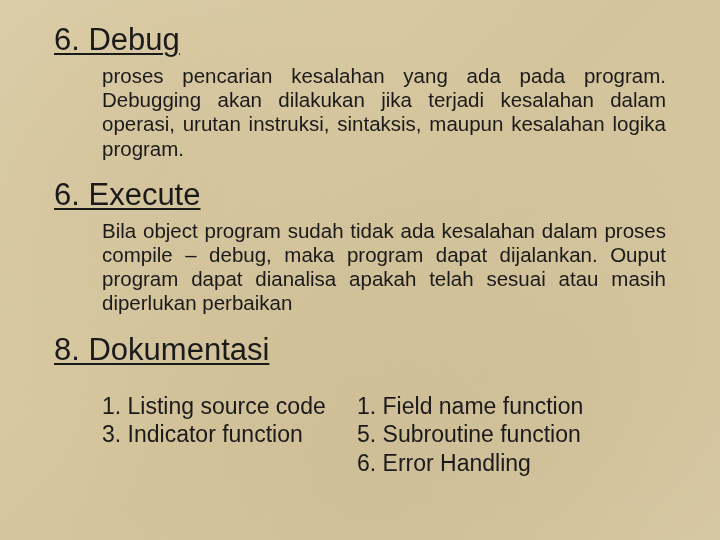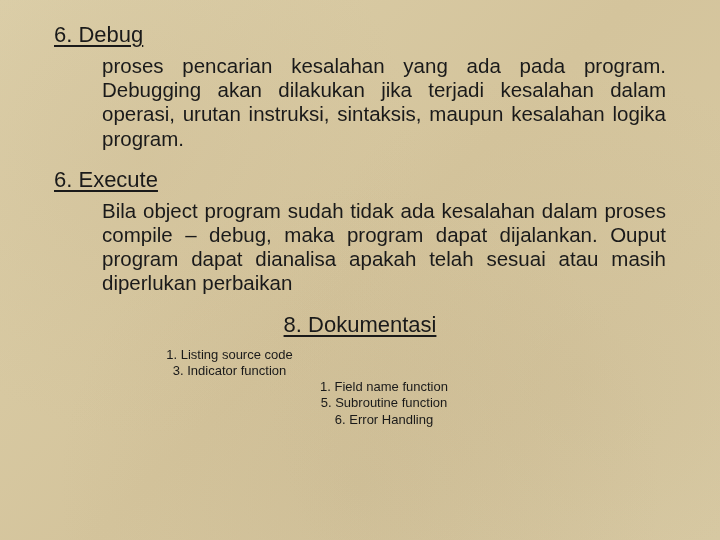--- a/index.html
+++ b/index.html
@@ -15,45 +15,44 @@
       radial-gradient(circle at 20% 30%, rgba(200,180,140,0.25) 0%, transparent 40%),
       radial-gradient(circle at 80% 70%, rgba(190,170,130,0.2) 0%, transparent 45%),
       radial-gradient(circle at 50% 90%, rgba(180,160,120,0.18) 0%, transparent 50%),
       linear-gradient(135deg, #dccfa9 0%, #d4c49c 50%, #d8caa4 100%);
     font-family: Arial, Helvetica, sans-serif;
     color: #1a1a1a;
     box-sizing: border-box;
     padding: 22px 54px 20px 54px;
   }
   .heading {
-    font-size: 22px;
+    font-size: 31px;
     font-weight: 400;
     margin: 0 0 2px 0;
     text-decoration: underline;
     text-underline-offset: 3px;
     text-decoration-thickness: 1.5px;
   }
   .body-text {
     font-size: 20.5px;
     line-height: 1.18;
     margin: 6px 0 16px 48px;
     text-align: justify;
   }
   .columns {
     display: flex;
-    margin: 9px 0 0 48px;
-    font-size: 13px;
+    margin: 24px 0 0 48px;
+    font-size: 23px;
     line-height: 1.25;
-    flex-direction: column;
   }
   .col1 { width: 255px; }
   .col2 { flex: 1; }
   .col div { white-space: nowrap; }
   .sec7 { margin-top: 6px; }
-  .sec8 { margin-top: 10px; text-align: center; }
+  .sec8 { margin-top: 10px; }
 </style>
 </head>
 <body>
 
 <div>
   <h2 class="heading">6. Debug</h2>
   <p class="body-text">proses pencarian kesalahan yang ada pada program. Debugging akan dilakukan jika terjadi kesalahan dalam operasi, urutan instruksi, sintaksis, maupun kesalahan logika program.</p>
 </div>
 
 <div class="sec7">

